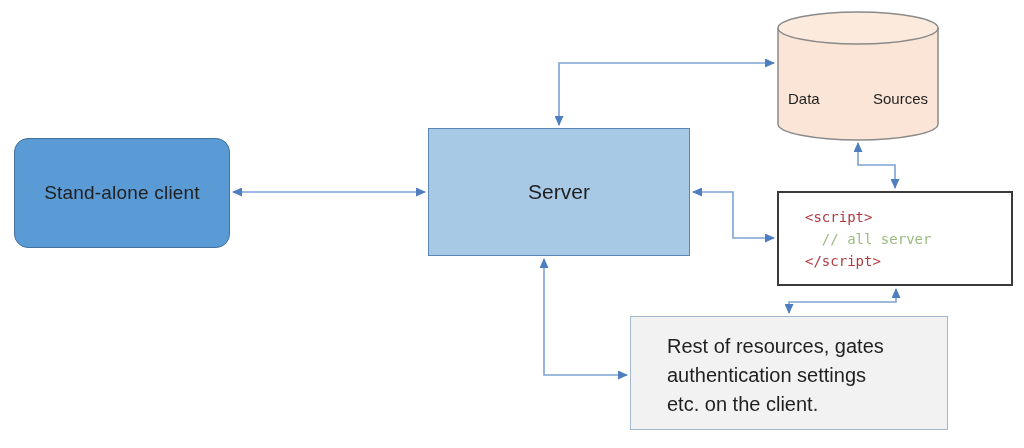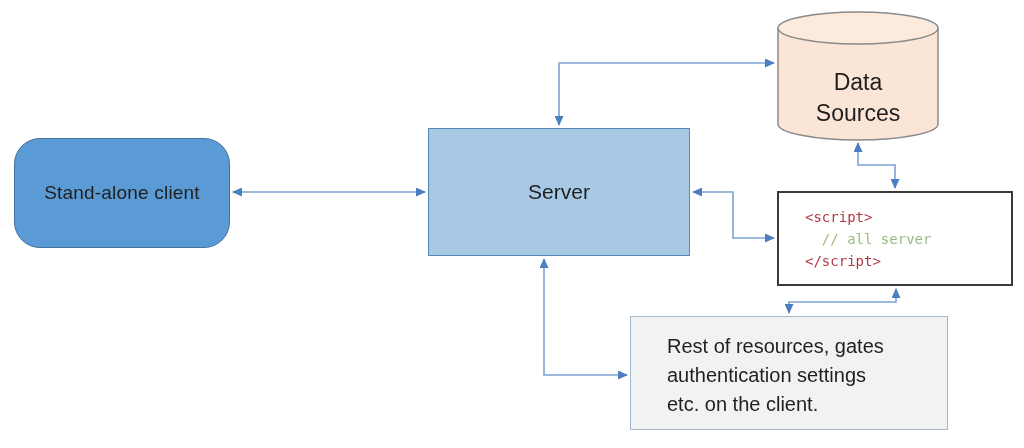--- a/index.html
+++ b/index.html
@@ -8,31 +8,31 @@
     width:1024px;height:448px;
     background:#ffffff;
     font-family:"Liberation Sans", sans-serif;
     overflow:hidden;
   }
   .layer{position:absolute;left:0;top:0;width:1024px;height:448px;}
   .node{position:absolute;box-sizing:border-box;display:flex;align-items:center;justify-content:center;text-align:center;color:#1f1f1f;}
 
   .client{
     left:14px;top:138px;width:216px;height:110px;
-    background:#5b9bd5;border:1.6px solid #41719c;border-radius:26px;
+    background:#5b9bd5;border:1.6px solid #41719c;border-radius:14px;
     font-size:19px;letter-spacing:.2px;
   }
   .server{
     left:428px;top:128px;width:262px;height:128px;
     background:#a7c9e6;border:1.5px solid #5b87b5;
     font-size:21px;
   }
   .datasources-label{
     left:788px;top:66px;width:140px;height:64px;
-    font-size:23px;line-height:31px;flex-direction:column;
+    font-size:15px;line-height:31px;flex-direction:row;justify-content:space-between;
   }
   .scriptbox{
     left:777px;top:191px;width:236px;height:95px;
     background:#ffffff;border:2px solid #3a3a3a;
     align-items:flex-start;justify-content:flex-start;
     padding:13px 0 9px 26px;
     font-family:"DejaVu Sans Mono","Liberation Mono",monospace;
     font-size:14px;line-height:22px;text-align:left;
     flex-direction:column;white-space:pre;
   }

